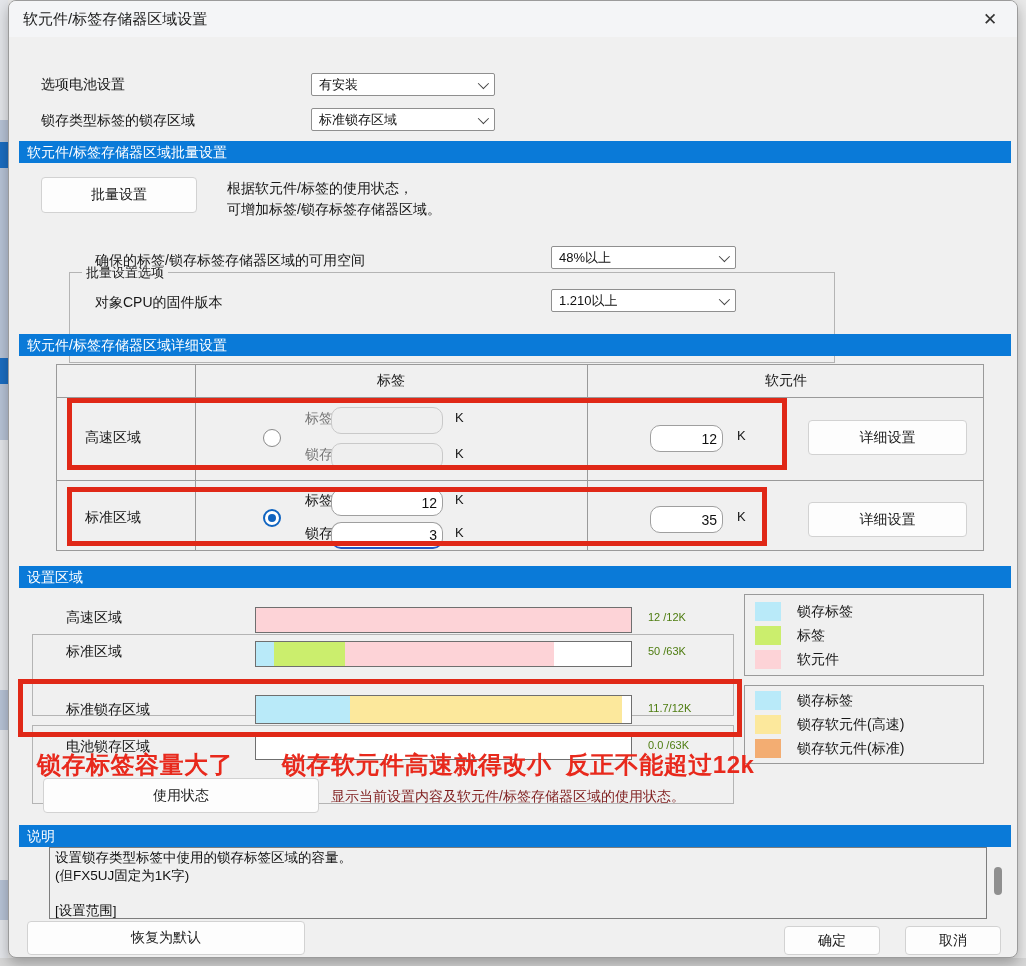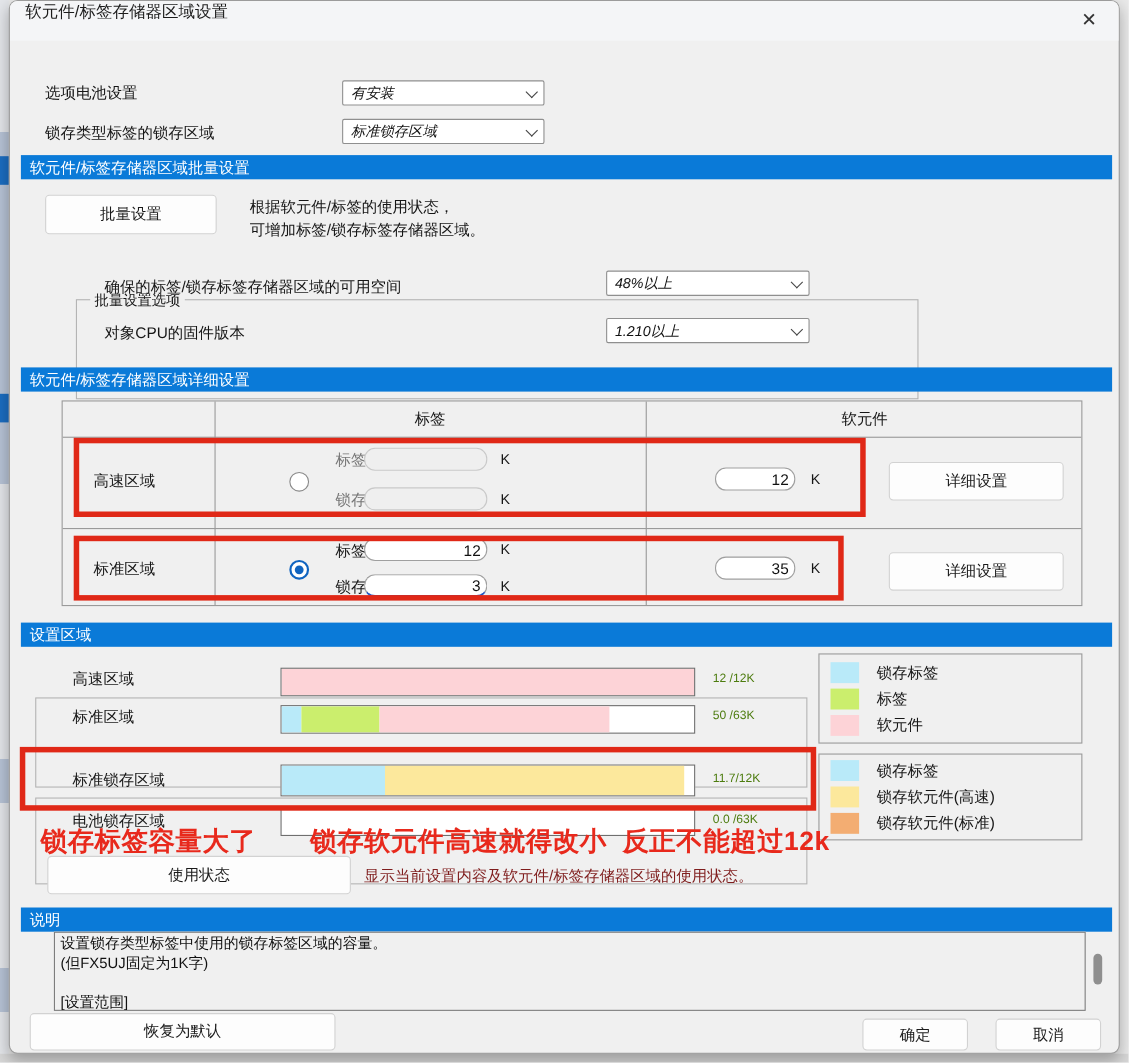--- a/index.html
+++ b/index.html
@@ -12,51 +12,51 @@
   .edge-left { position:absolute; left:0; top:0; width:8px; height:966px; background:#e4e6ea; }
   .edge-left .blue-frag { position:absolute; left:0; width:8px; background:#1b6dc1; }
   .edge-left .band { position:absolute; left:0; width:8px; background:#b7c3d6; }
   .edge-bottom { position:absolute; left:0; top:958px; width:1026px; height:8px; background:#d7d7d7; }
 
   
   .dialog { position:absolute; left:8px; top:0; width:1010px; height:958px;
             background:#f0f0f0; border:1px solid #9b9b9b; border-radius:8px;
             box-shadow:0 6px 14px rgba(0,0,0,.28); overflow:hidden; }
   .titlebar { position:absolute; left:0; top:0; width:100%; height:36px; background:#f4f5f7; }
-  .title { position:absolute; left:14px; top:0; font-size:15px; color:#1b1b1b; }
+  .title { position:absolute; left:14px; top:9px; font-size:15px; color:#1b1b1b; }
   .close { position:absolute; left:966px; top:5px; width:30px; height:26px; display:flex;
            align-items:center; justify-content:center; font-size:17px; color:#333; cursor:pointer; }
 
   .hdr { position:absolute; left:10px; width:992px; height:22px; background:#0a7ad8; color:#fff;
          font-size:14px; line-height:22px; padding-left:8px; }
 
   .lbl { position:absolute; font-size:14px; color:#161616; white-space:nowrap; }
   .lbl-gray { color:#767676; }
 
   .sel { position:absolute; height:23px; background:#fff; border:1px solid #8f8f8f; border-radius:2px;
          display:flex; align-items:center; justify-content:space-between; padding:0 8px 0 7px;
-         font-size:13px; color:#111; cursor:default;font-style:italic; }
+         font-size:13px; color:#111; cursor:default; }
   .chev { width:8px; height:8px; border-right:1.4px solid #444; border-bottom:1.4px solid #444;
           transform:rotate(45deg) translateY(-2px); }
 
   .btn { position:absolute; background:#fdfdfd; border:1px solid #d2d2d2; border-radius:4px;
          font-size:14px; color:#1a1a1a; display:flex; align-items:center; justify-content:center;
          cursor:pointer; font-family:inherit; }
 
   .gbox { position:absolute; border:1px solid #b4b4b4;margin-top:40px; }
   .gbox-title { position:absolute; top:-9px; left:12px; background:#f0f0f0; padding:0 4px; font-size:13px; color:#161616; }
 
   
   .tbl { position:absolute; left:47px; top:363px; width:928px; height:187px; border:1px solid #9a9a9a; }
   .tbl .vline { position:absolute; top:0; bottom:0; width:1px; background:#9a9a9a; }
   .tbl .hline { position:absolute; left:0; right:0; height:1px; background:#9a9a9a; }
   .tbl .colhead { position:absolute; top:0; height:32px; font-size:14px; color:#161616;
                   display:flex; align-items:center; justify-content:center; }
 
-  .inp { position:absolute; height:21px; border:1px solid #9f9f9f; background:#fff; font-size:14px;
+  .inp { position:absolute; height:27px; border:1px solid #9f9f9f; background:#fff; font-size:14px;
          color:#111; text-align:right; padding:0 5px; font-family:inherit; border-radius:10px; }
   .inp.dis { background:#efefef; border-color:#c9c9c9; }
   .inp.focused { border-bottom:2px solid #2257c4; }
   .unit { position:absolute; font-size:13px; color:#161616; }
 
   .radio { position:absolute; width:18px; height:18px; border-radius:50%; background:#fff;
            border:1.6px solid #8a8a8a; cursor:pointer; }
   .radio.selected { border:2px solid #1064c0; display:flex; align-items:center; justify-content:center; }
   .radio.selected::after { content:""; width:8px; height:8px; border-radius:50%; background:#1064c0; }
 

